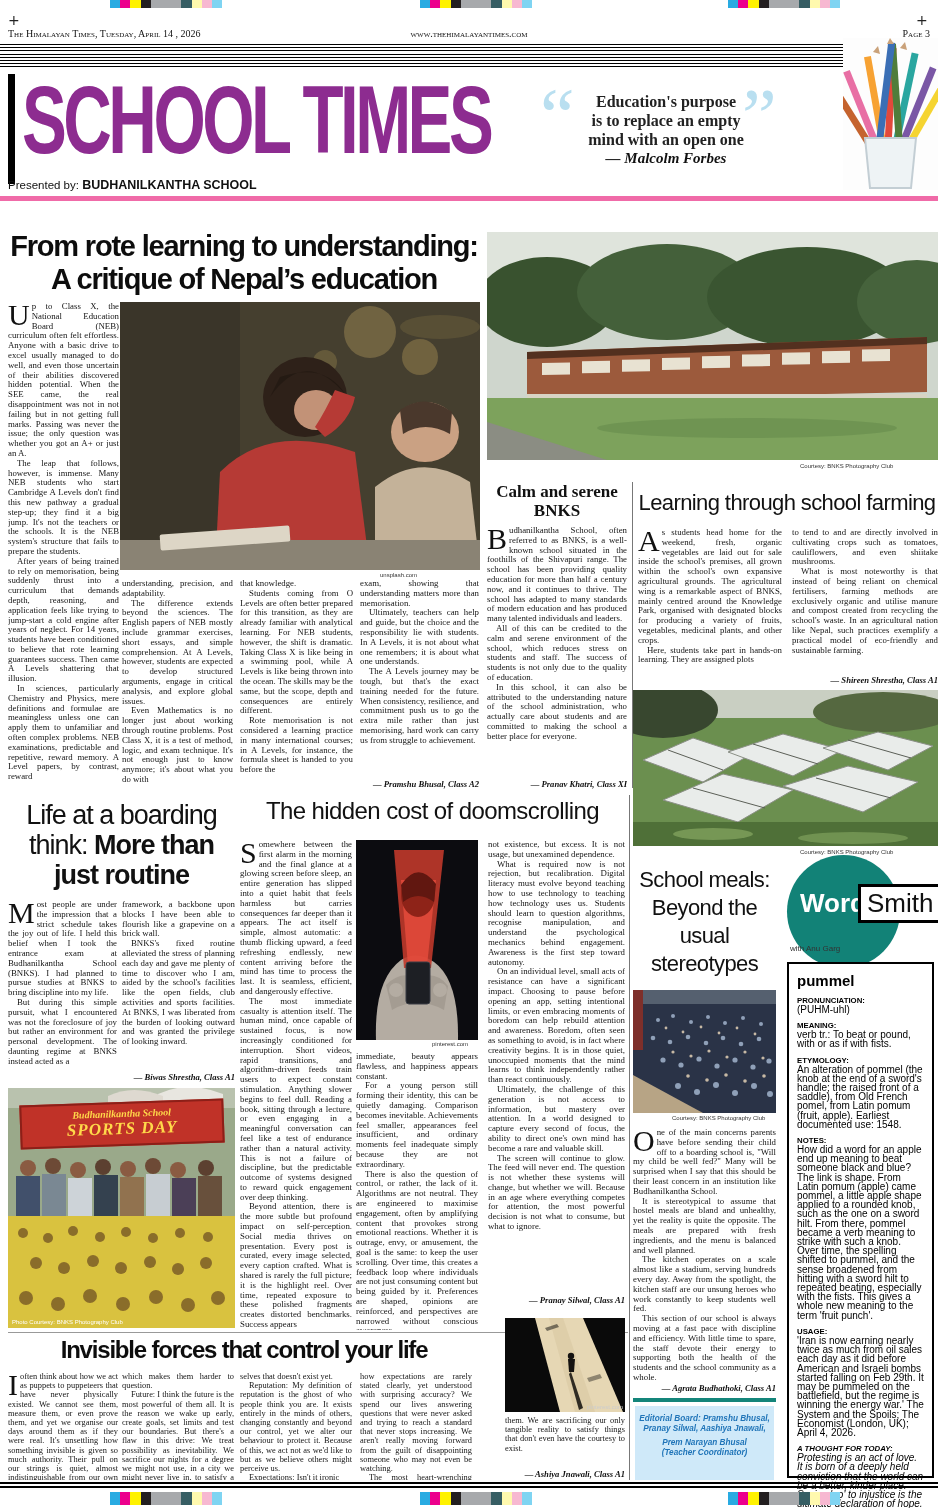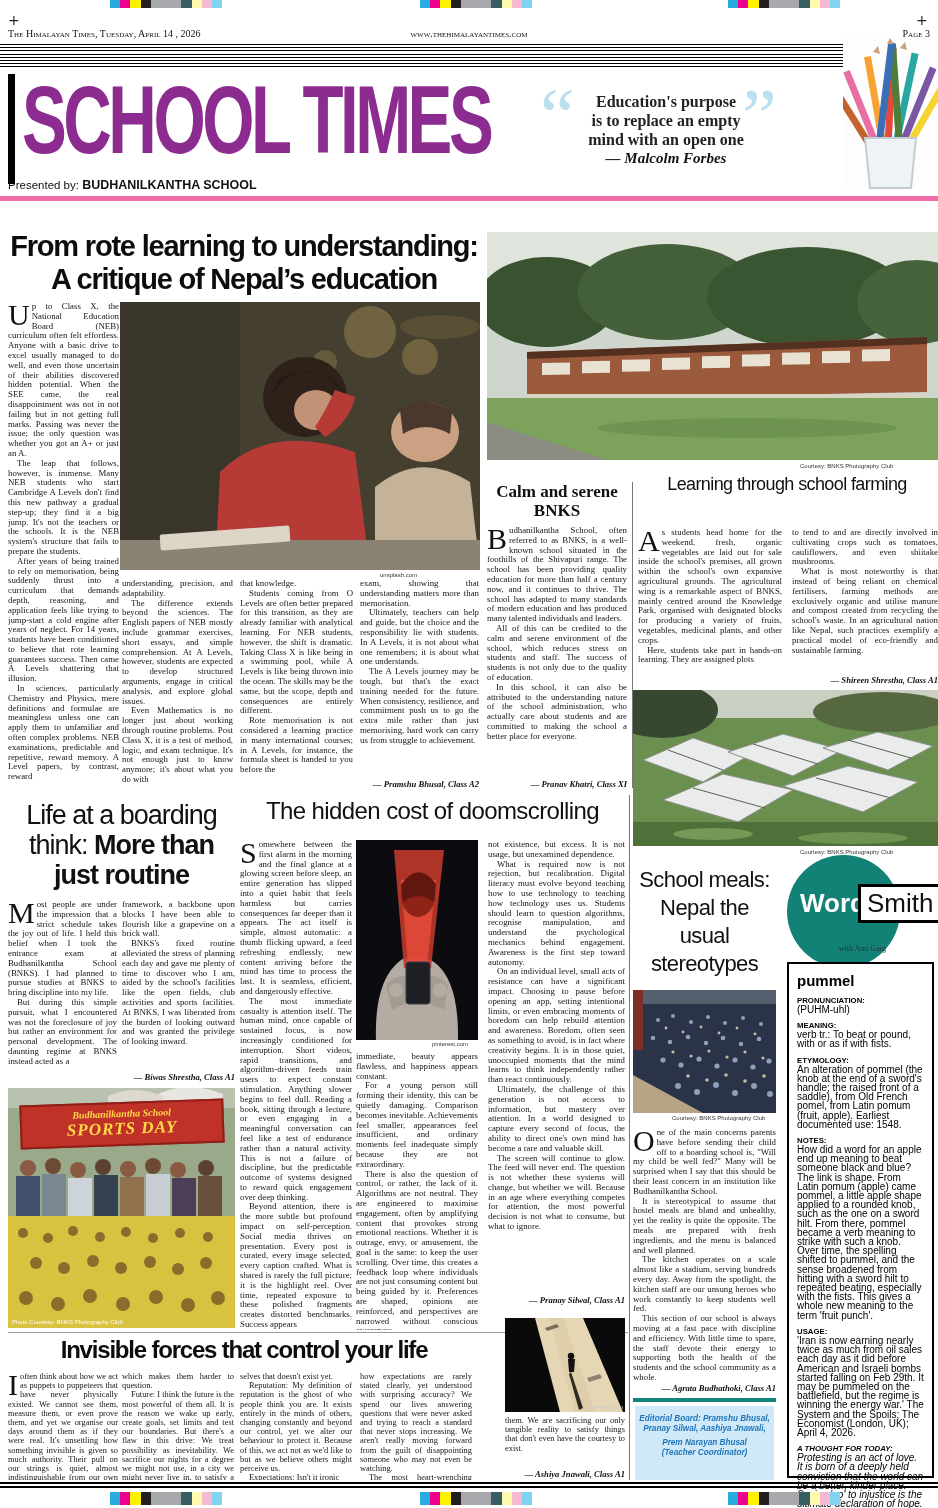--- a/index.html
+++ b/index.html
@@ -227,21 +227,21 @@
     <div class="bt dc">
         <p>Budhanilkantha School, often referred to as BNKS, is a well-known school situated in the foothills of the Shivapuri range. The school has been providing quality education for more than half a century now, and it continues to thrive. The school has adapted to many standards of modern education and has produced many talented individuals and leaders.</p>
         <p>All of this can be credited to the calm and serene environment of the school, which reduces stress on students and staff. The success of students is not only due to the quality of education.</p>
         <p>In this school, it can also be attributed to the understanding nature of the school administration, who actually care about students and are committed to making the school a better place for everyone.</p>
       </div>
     <div class="byline">— Pranav Khatri, Class XI</div>
   </div>
 
   <div class="vrule" style="left:632px;top:482px;height:306px"></div>
 
-  <div class="abs hl-light" style="left:636px;top:467px;width:302px;font-size:18px;line-height:35px">Learning through school farming</div>
+  <div class="abs hl-light" style="left:636px;top:490px;width:302px;font-size:22px;line-height:25px">Learning through school farming</div>
   <div class="col" style="left:638px;top:528px;width:144px;height:158px">
     <div class="bt dc">
         <p>As students head home for the weekend, fresh, organic vegetables are laid out for sale inside the school's premises, all grown within the school's own expansive agricultural grounds. The agricultural wing is a remarkable aspect of BNKS, mainly centred around the Knowledge Park, organised with designated blocks for producing a variety of fruits, vegetables, medicinal plants, and other crops.</p>
         <p>Here, students take part in hands-on learning. They are assigned plots</p>
       </div>
   </div>
   <div class="col" style="left:792px;top:528px;width:146px;height:158px">
     <div class="bt">
         <p>to tend to and are directly involved in cultivating crops such as tomatoes, cauliflowers, and even shiitake mushrooms.</p>
         <p>What is most noteworthy is that instead of being reliant on chemical fertilisers, farming methods are exclusively organic and utilise manure and compost created from recycling the school's waste. In an agricultural nation like Nepal, such practices exemplify a practical model of eco-friendly and sustainable farming.</p>
@@ -393,21 +393,21 @@
         <p>Ultimately, the challenge of this generation is not access to information, but mastery over attention. In a world designed to capture every second of focus, the ability to direct one's own mind has become a rare and valuable skill.</p>
         <p>The screen will continue to glow. The feed will never end. The question is not whether these systems will change, but whether we will. Because in an age where everything competes for attention, the most powerful decision is not what to consume, but what to ignore.</p>
       </div>
     <div class="byline">— Pranay Silwal, Class A1</div>
   </div>
 
   <div class="vrule" style="left:629px;top:795px;height:685px"></div>
 
   <div class="abs hl-light" style="left:633px;top:866px;width:143px;font-size:22px;line-height:28px">
       <p>School meals:</p>
-      <p>Nepal the</p>
+      <p>Beyond the</p>
       <p>usual</p>
       <p>stereotypes</p>
     </div>
 
   <div class="photo" style="left:633px;top:990px;width:143px;height:123px">
     <svg width="143" height="123" viewBox="0 0 143 123">
       <rect width="143" height="123" fill="#2a3347"></rect>
       <rect x="0" y="0" width="143" height="14" fill="#55606f"></rect>
       <rect x="0" y="0" width="10" height="60" fill="#7e2f2a"></rect>
       <polygon points="0,123 0,85 70,123" fill="#b7a485"></polygon>
@@ -477,21 +477,21 @@
   <div class="edbox" style="left:635px;top:1406px;width:139px;height:66px;padding-top:8px">
     <p>Editorial Board: Pramshu Bhusal,</p>
     <p>Pranay Silwal, Aashiya Jnawali,</p>
     <p style="margin-top:4px">Prem Narayan Bhusal</p>
     <p>(Teacher Coordinator)</p>
   </div>
 
   <div class="abs" style="left:787px;top:855px;width:113px;height:113px;border-radius:50%;background:#128277"></div>
   <div class="abs" style="left:800px;top:888px;font-family:'Liberation Sans',sans-serif;font-weight:bold;font-size:26px;color:#fff">Word</div>
   <div class="abs" style="left:858px;top:884px;background:#fff;border:3px solid #000;padding:1px 6px;font-family:'Liberation Sans',sans-serif;font-size:26px;color:#111">Smith</div>
-  <div class="abs" style="left:790px;top:944px;width:145px;text-align:center;font-family:Liberation Serif, serif;font-size:8px;color:#333">with Anu Garg</div>
+  <div class="abs" style="left:790px;top:944px;width:145px;text-align:left;font-family:Liberation Sans, sans-serif;font-size:8px;color:#333">with Anu Garg</div>
 
   <div class="ws-box" style="left:787px;top:962px;width:147px;height:516px;padding:8px 8px;box-sizing:border-box">
     <div style="font-family:'Liberation Sans',sans-serif;font-weight:bold;font-size:15px">pummel</div>
     <div class="ws-label">PRONUNCIATION:</div>
     <div class="ws-text">(PUHM-uhl)</div>
     <div class="ws-label">MEANING:</div>
     <div class="ws-text">verb tr.: To beat or pound, with or as if with fists.</div>
     <div class="ws-label">ETYMOLOGY:</div>
     <div class="ws-text">An alteration of pommel (the knob at the end of a sword's handle; the raised front of a saddle), from Old French pomel, from Latin pomum (fruit, apple). Earliest documented use: 1548.</div>
     <div class="ws-label">NOTES:</div>

